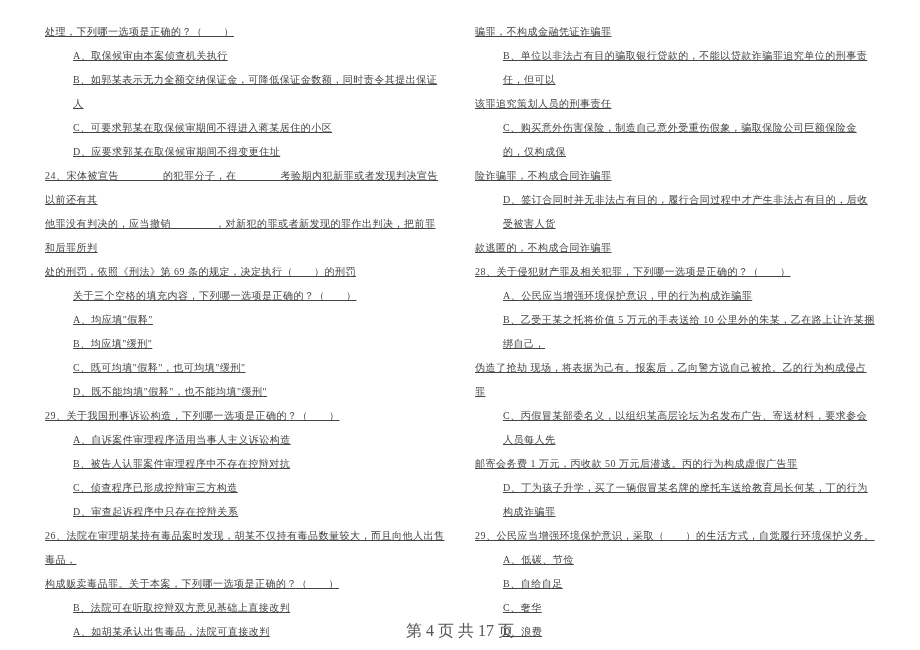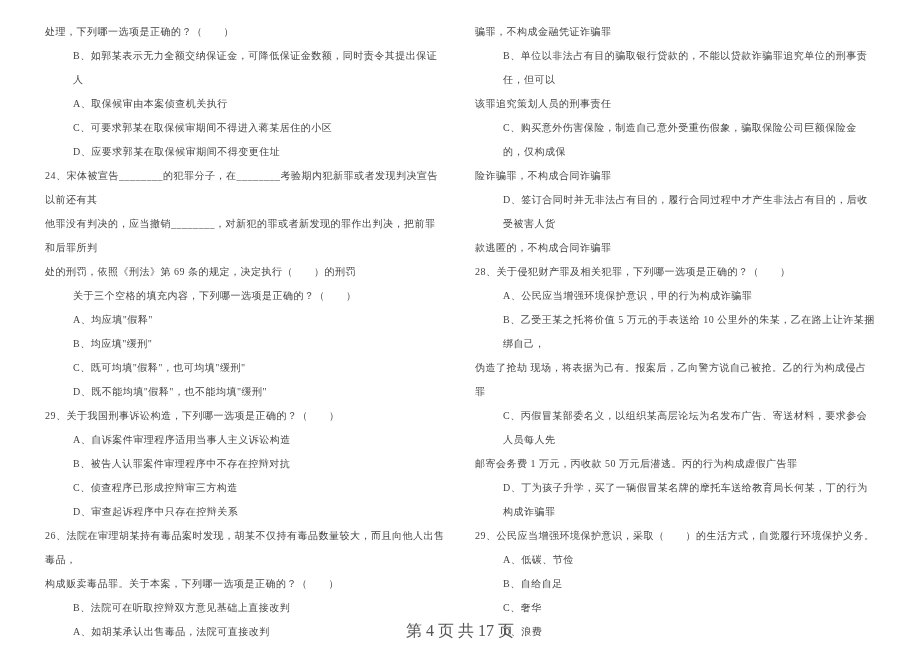--- a/index.html
+++ b/index.html
@@ -27,20 +27,21 @@
       flex: 1;
       padding: 0 15px;
     }
     .column-left {
       border-right: none;
     }
     .line {
       line-height: 2.4;
       letter-spacing: 0.5px;
       color: #444;
+      text-decoration: underline;
     }
     .indent-1 {
       padding-left: 0;
     }
     .indent-2 {
       padding-left: 28px;
     }
     .footer {
       position: absolute;
       bottom: 8px;
@@ -49,22 +50,22 @@
       font-size: 16px;
       color: #555;
     }
   </style>
 </head>
 <body>
 
 <div class="page-container">
   <div class="column column-left" id="left-col">
       <div class="line indent-1">处理，下列哪一选项是正确的？（　　）</div>
+      <div class="line indent-2">A、取保候审由本案侦查机关执行</div>
       <div class="line indent-2">B、如郭某表示无力全额交纳保证金，可降低保证金数额，同时责令其提出保证人</div>
-      <div class="line indent-2">A、取保候审由本案侦查机关执行</div>
       <div class="line indent-2">C、可要求郭某在取保候审期间不得进入蒋某居住的小区</div>
       <div class="line indent-2">D、应要求郭某在取保候审期间不得变更住址</div>
       <div class="line indent-1">24、宋体被宣告________的犯罪分子，在________考验期内犯新罪或者发现判决宣告以前还有其</div>
       <div class="line indent-1">他罪没有判决的，应当撤销________，对新犯的罪或者新发现的罪作出判决，把前罪和后罪所判</div>
       <div class="line indent-1">处的刑罚，依照《刑法》第 69 条的规定，决定执行（　　）的刑罚</div>
       <div class="line indent-2">关于三个空格的填充内容，下列哪一选项是正确的？（　　）</div>
       <div class="line indent-2">A、均应填"假释"</div>
       <div class="line indent-2">B、均应填"缓刑"</div>
       <div class="line indent-2">C、既可均填"假释"，也可均填"缓刑"</div>
       <div class="line indent-2">D、既不能均填"假释"，也不能均填"缓刑"</div>

